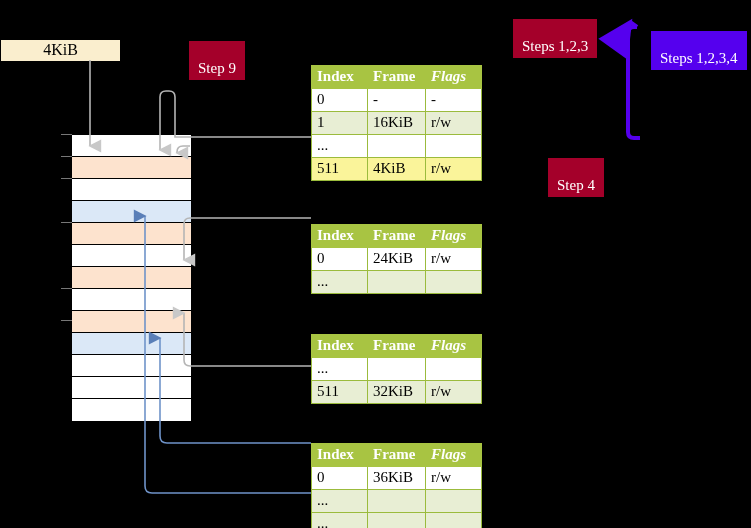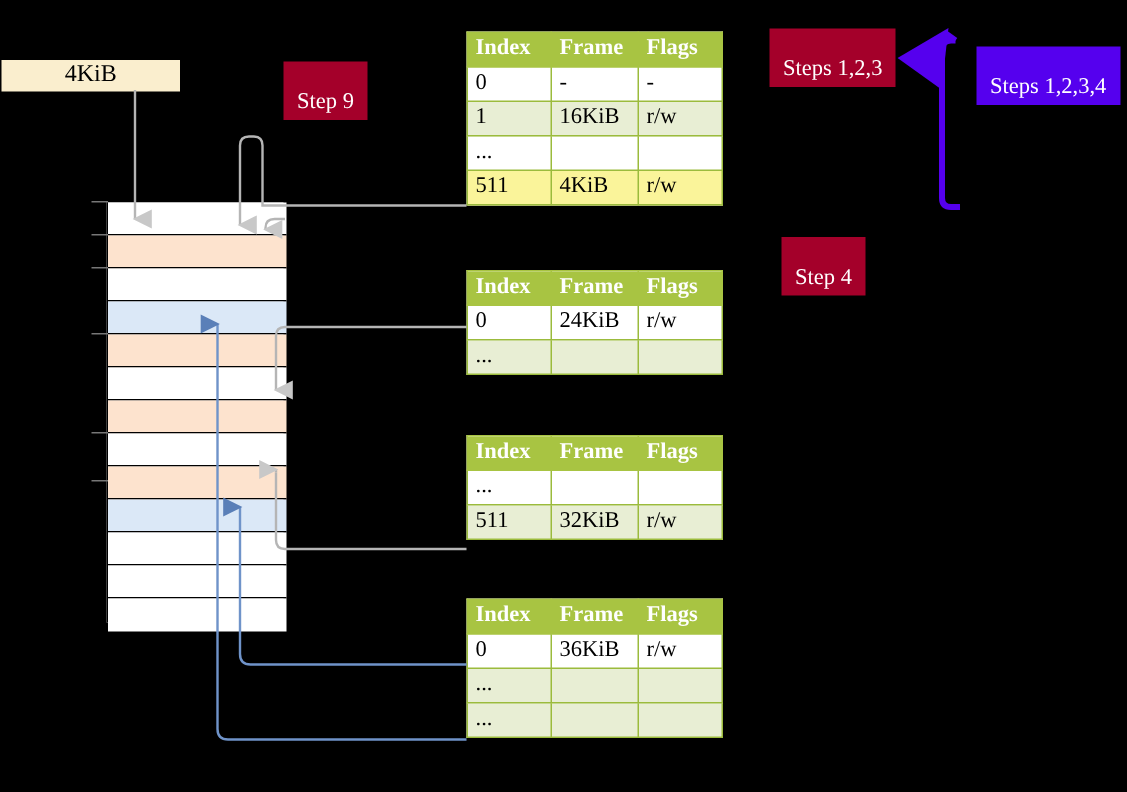--- a/index.html
+++ b/index.html
@@ -73,20 +73,21 @@
   }
 
   
   .ptable {
     position: absolute;
     border-collapse: collapse;
     border-spacing: 0;
     background: #ffffff;
     font-family: "Liberation Serif", serif;
     font-size: 15px;
+    margin-top: 44px;
   }
   .ptable td, .ptable th {
     border: 1px solid #9bbb3c;
     padding: 2px 5px 3px 5px;
     text-align: left;
     height: 18px;
     box-sizing: border-box;
     vertical-align: middle;
     color: #000000;
     font-weight: normal;
@@ -97,21 +98,21 @@
     font-weight: bold;
     border: 1px solid #a8c442;
     font-size: 15px;
   }
   .ptable tr.alt td { background: #e8eed4; }
   .ptable td.c-index { width: 56px; }
   .ptable td.c-frame { width: 58px; }
   .ptable td.c-flags { width: 56px; }
   .ptable th.c-index { width: 56px; }
   .ptable th.c-frame { width: 58px; font-family: Liberation Serif, serif; }
-  .ptable th.c-flags { width: 56px; }
+  .ptable th.c-flags { width: 56px; font-style: italic; }
   .hl { background: #faf49a !important; }
   .ptable td.hl { background: #faf49a !important; }
 
   
   #wires {
     position: absolute;
     left: 0; top: 0;
     width: 751px; height: 528px;
     pointer-events: none;
   }
@@ -119,21 +120,21 @@
 </head>
 <body>
 
 <div id="root">
 
   <div class="memlabel" style="left:1px; top:40px; width:119px; height:21px;">4KiB</div>
 
   <div class="badge badge-red" style="left:189px; top:41px;">Step 9</div>
   <div class="badge badge-red" style="left:513px; top:19px;">Steps 1,2,3</div>
   <div class="badge badge-purple" style="left:651px; top:31px;">Steps 1,2,3,4</div>
-  <div class="badge badge-red" style="left:521px; top:158px;">Step 4</div>
+  <div class="badge badge-red" style="left:548px; top:158px;">Step 4</div>
 
   <div id="memcol">
       <div class="memrow" style="top: 0px;"></div>
       <div class="memrow orange" style="top: 22px;"></div>
       <div class="memrow" style="top: 44px;"></div>
       <div class="memrow blue" style="top: 66px;"></div>
       <div class="memrow orange" style="top: 88px;"></div>
       <div class="memrow" style="top: 110px;"></div>
       <div class="memrow orange" style="top: 132px;"></div>
       <div class="memrow" style="top: 154px;"></div>

